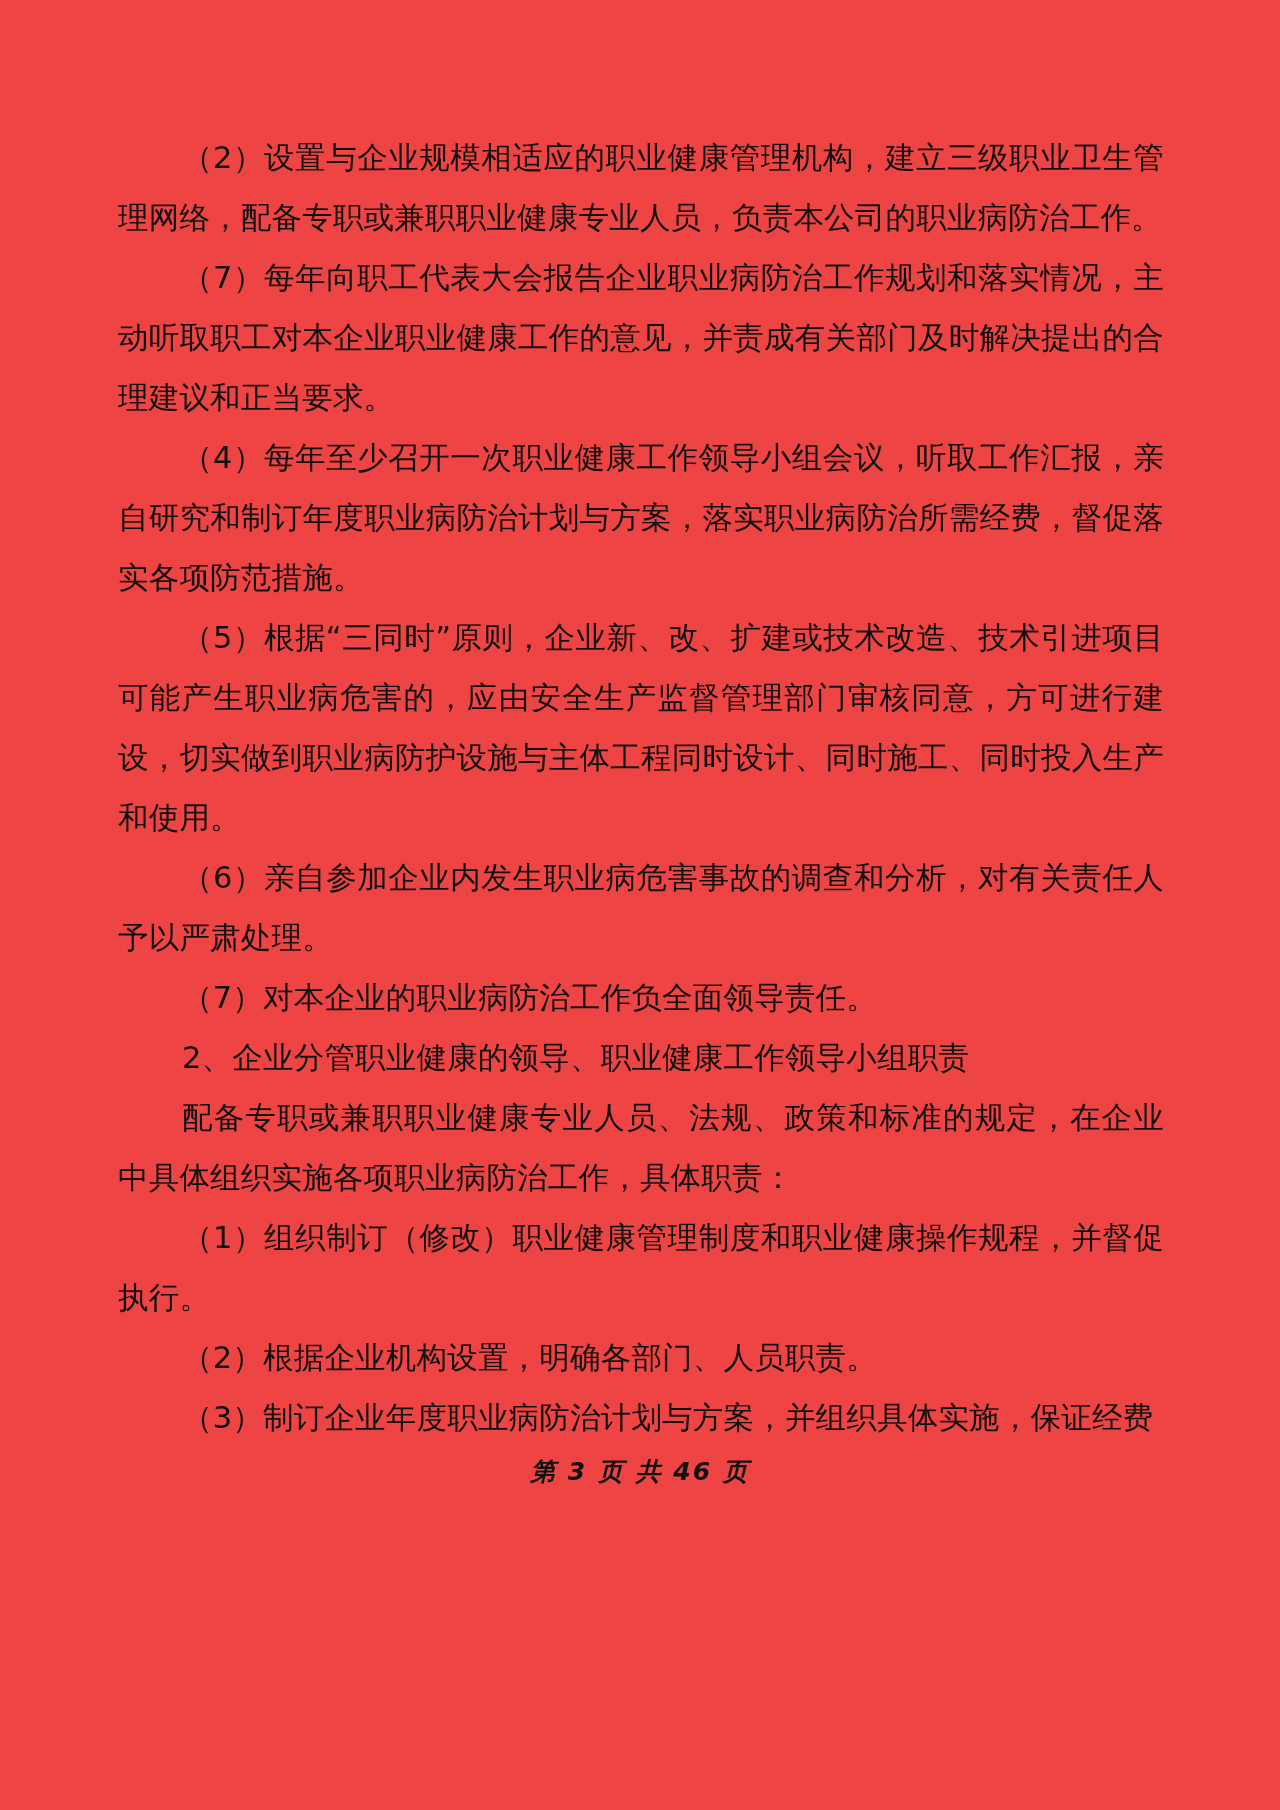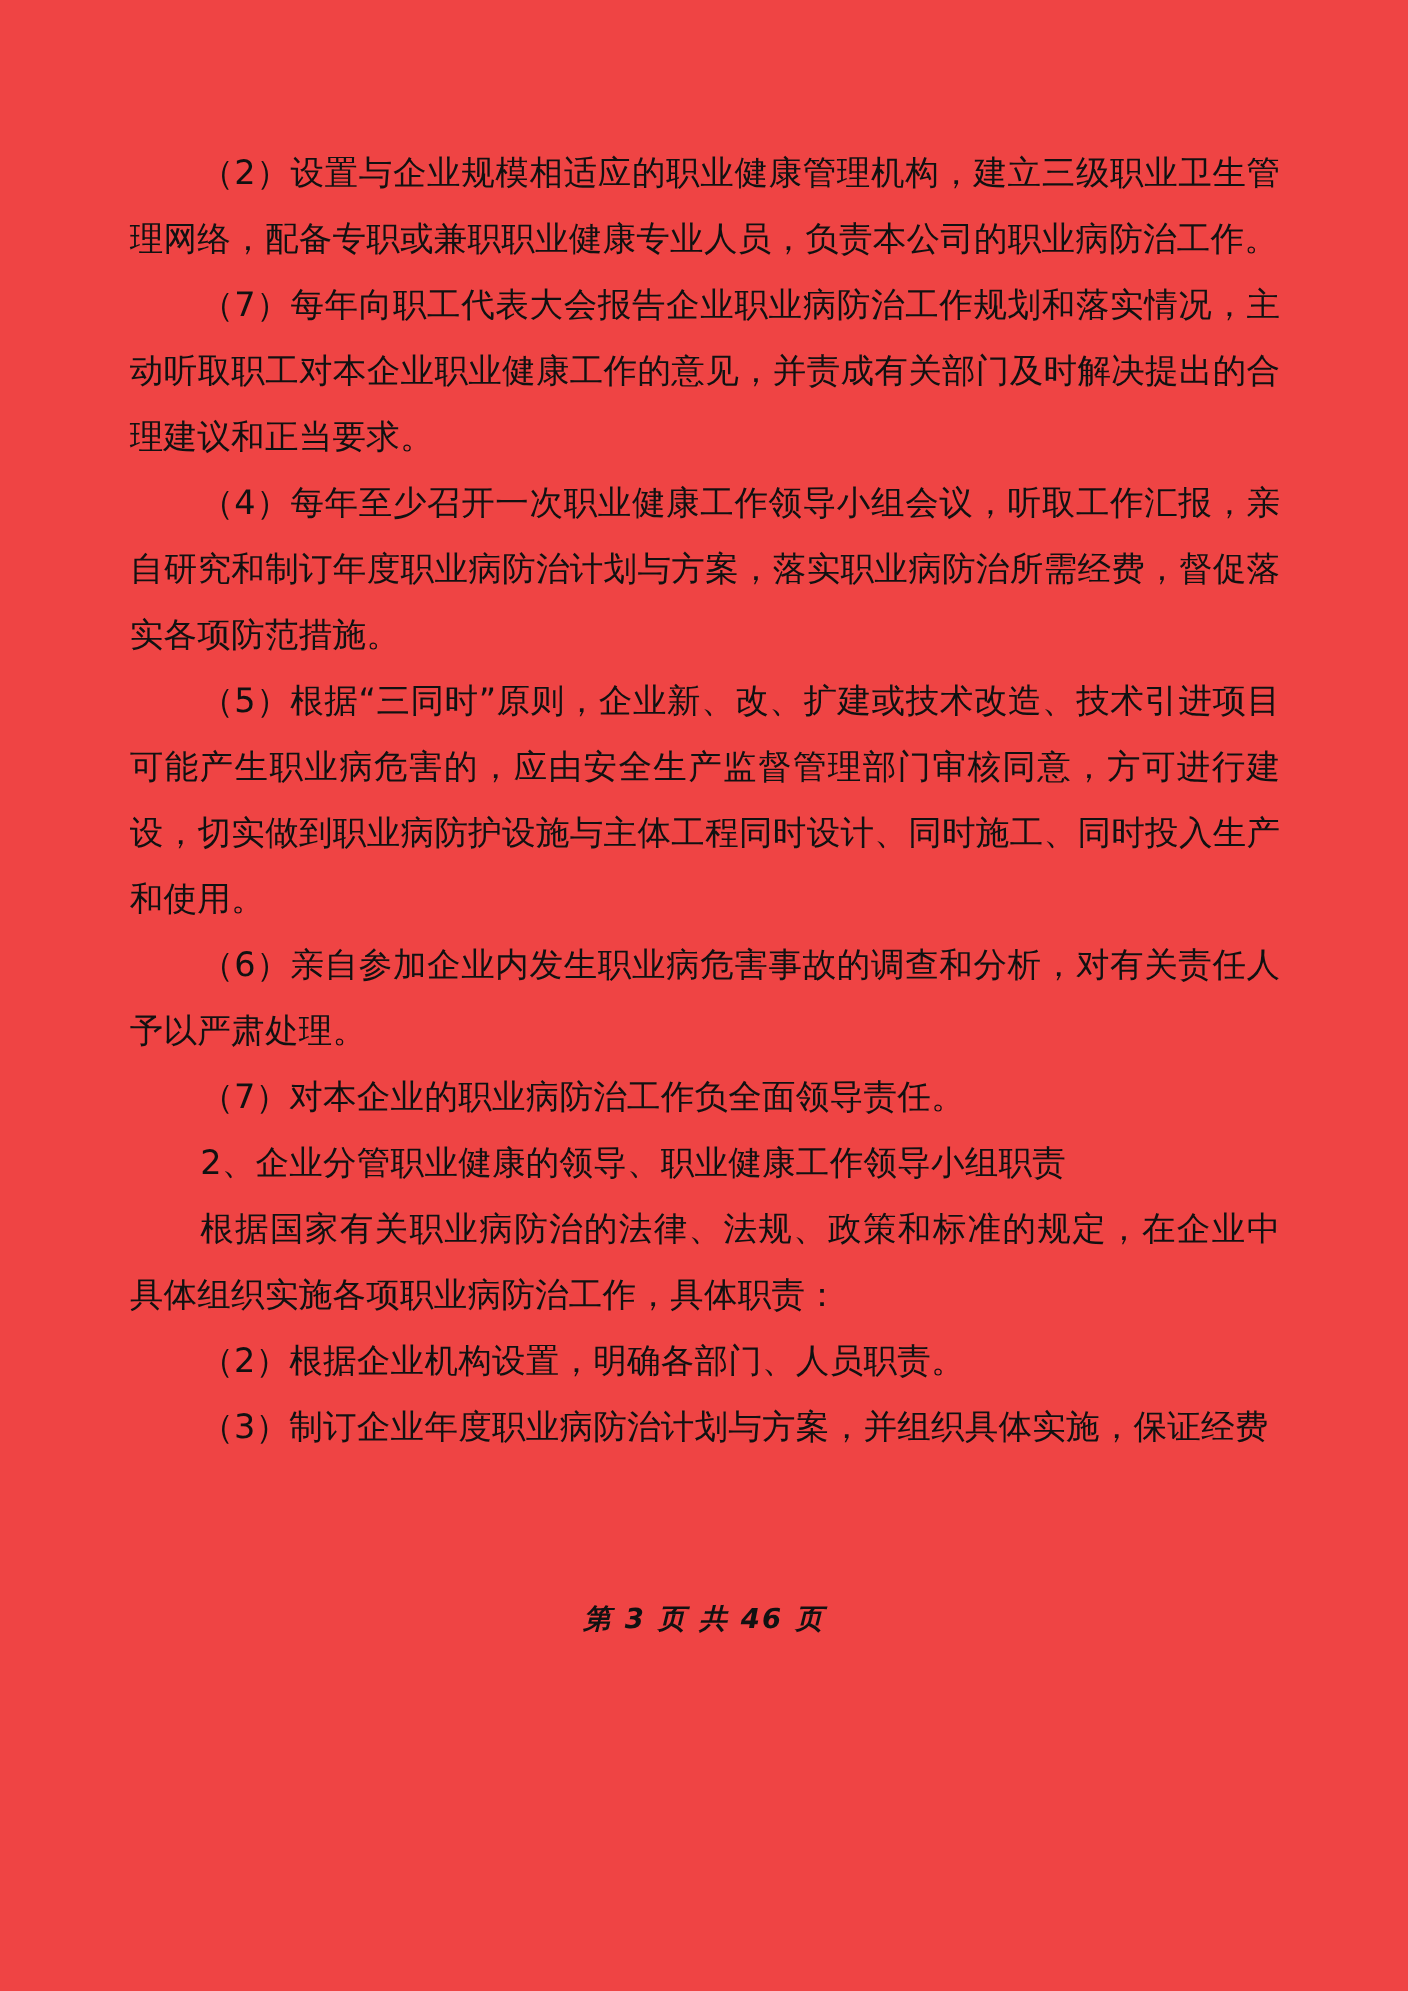--- a/index.html
+++ b/index.html
@@ -60,18 +60,19 @@
 
 <div class="page">
   <div class="content">
     <p class="para">（2）设置与企业规模相适应的职业健康管理机构，建立三级职业卫生管理网络，配备专职或兼职职业健康专业人员，负责本公司的职业病防治工作。</p>
     <p class="para">（7）每年向职工代表大会报告企业职业病防治工作规划和落实情况，主动听取职工对本企业职业健康工作的意见，并责成有关部门及时解决提出的合理建议和正当要求。</p>
     <p class="para">（4）每年至少召开一次职业健康工作领导小组会议，听取工作汇报，亲自研究和制订年度职业病防治计划与方案，落实职业病防治所需经费，督促落实各项防范措施。</p>
     <p class="para">（5）根据“三同时”原则，企业新、改、扩建或技术改造、技术引进项目可能产生职业病危害的，应由安全生产监督管理部门审核同意，方可进行建设，切实做到职业病防护设施与主体工程同时设计、同时施工、同时投入生产和使用。</p>
     <p class="para">（6）亲自参加企业内发生职业病危害事故的调查和分析，对有关责任人予以严肃处理。</p>
     <p class="para">（7）对本企业的职业病防治工作负全面领导责任。</p>
     <p class="para">2、企业分管职业健康的领导、职业健康工作领导小组职责</p>
-    <p class="para">根据国家有关职业病防治的法律、法规、政策和标准的规定，在企业中具体组织实施各项职业病防治工作，具体职责：</p>
+    <p class="para">配备专职或兼职职业健康专业人员、法规、政策和标准的规定，在企业中具体组织实施各项职业病防治工作，具体职责：</p>
+    <p class="para">（1）组织制订（修改）职业健康管理制度和职业健康操作规程，并督促执行。</p>
     <p class="para">（2）根据企业机构设置，明确各部门、人员职责。</p>
     <p class="para">（3）制订企业年度职业病防治计划与方案，并组织具体实施，保证经费</p>
   </div>
   <div class="footer">第 3 页 共 46 页</div>
 </div>
 
 </body></html>

